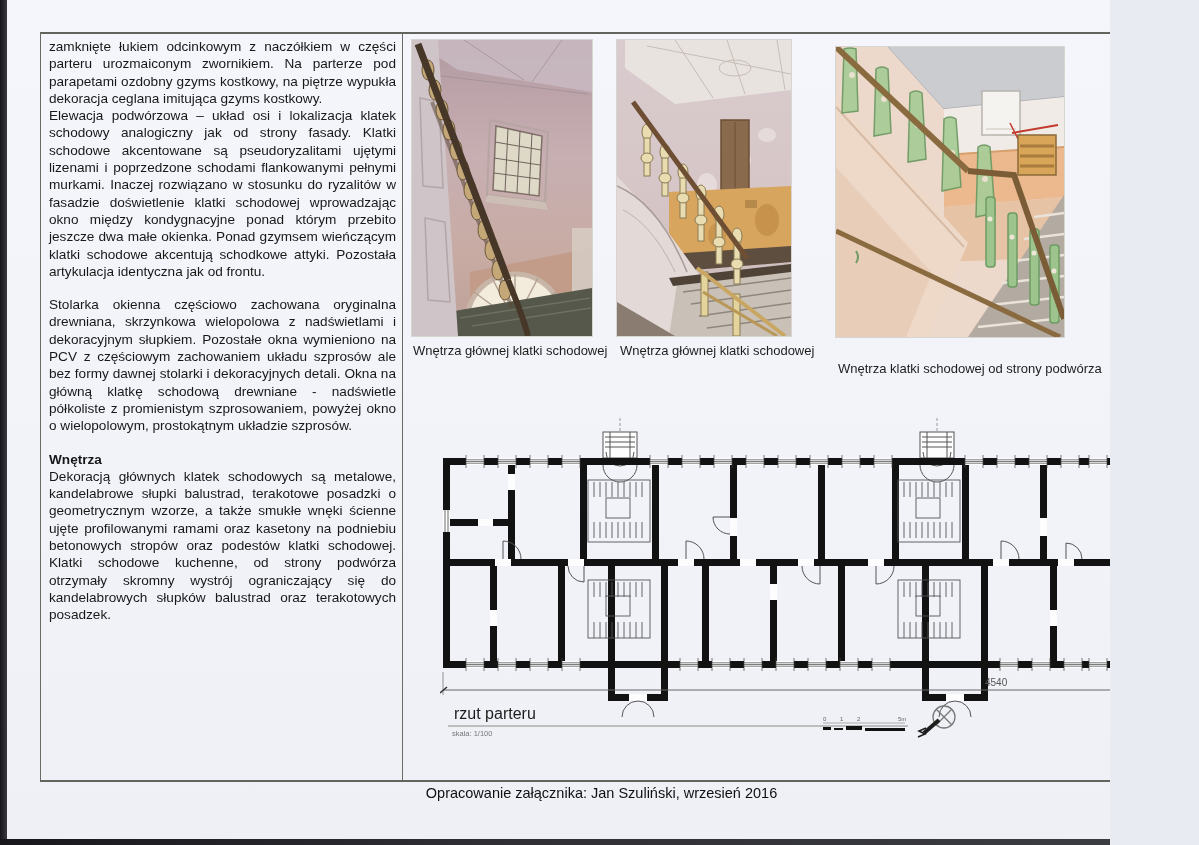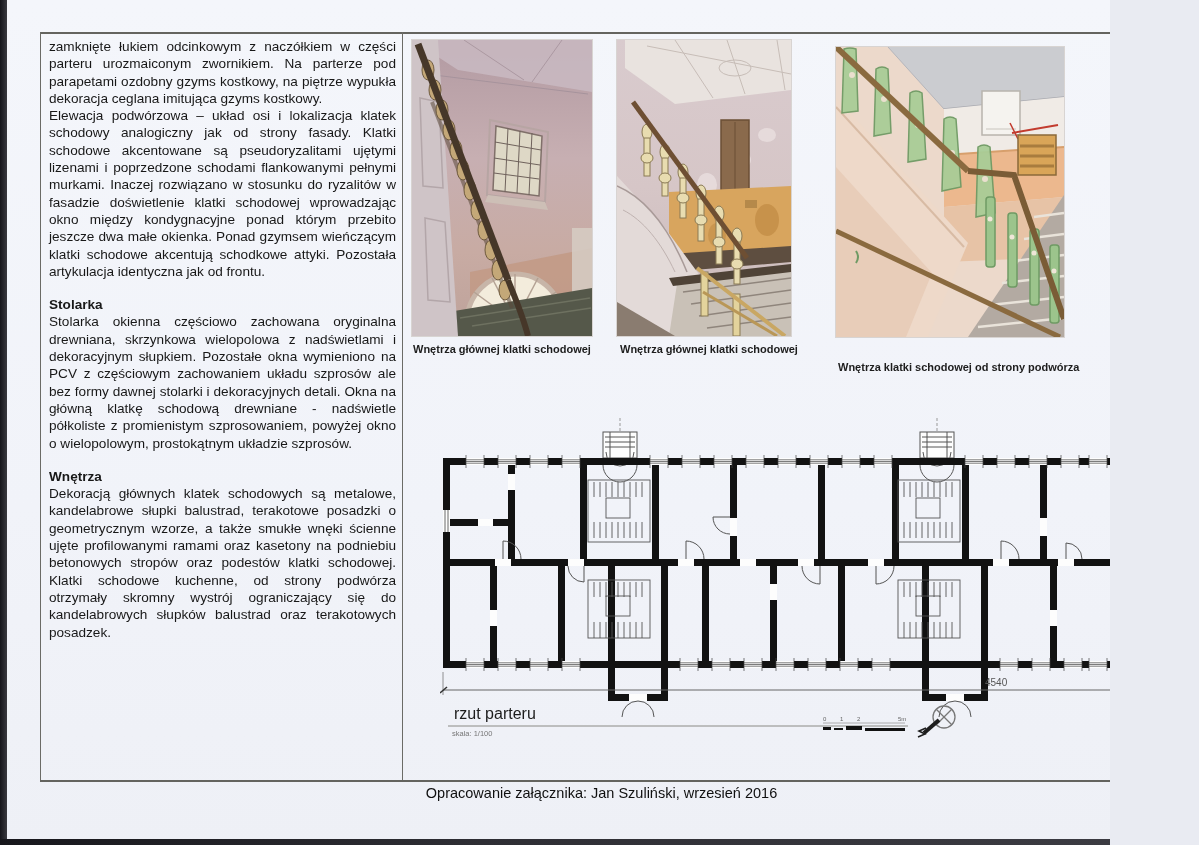--- a/index.html
+++ b/index.html
@@ -16,21 +16,21 @@
   .frame-bottom{left:40px;top:780px;width:1125px;height:2px;}
   
   .text-col{position:absolute;left:49px;top:38px;width:347px;color:#181818;font-size:13.6px;line-height:17.3px;text-align:justify;}
   .text-col p{margin:0;}
   .gap{height:16px;}
   .heading{font-weight:bold;}
   .lead{}
   
   .photo{position:absolute;box-shadow:0 0 0 1px #d8d4d2;}
   .photo svg{display:block;}
-  .caption{position:absolute;font-size:11px;color:#1d1d1d;white-space:nowrap;font-weight:bold;}
+  .caption{position:absolute;font-size:13px;color:#1d1d1d;white-space:nowrap;}
   
   .footer{position:absolute;left:40px;top:785px;width:1123px;text-align:center;font-size:14.5px;color:#101010;}
   .plan-wrap{position:absolute;left:440px;top:414px;}
 </style>
 </head>
 <body>
 
 <div class="page">
 
   <div class="scan-edge-left"></div>
@@ -38,21 +38,20 @@
 
   <div class="line frame-top"></div>
   <div class="line frame-left"></div>
   <div class="line frame-divider"></div>
   <div class="line frame-bottom"></div>
 
   <div class="text-col">
     <p>zamknięte łukiem odcinkowym z naczółkiem w części parteru urozmaiconym zwornikiem. Na parterze pod parapetami ozdobny gzyms kostkowy, na piętrze wypukła dekoracja ceglana imitująca gzyms kostkowy.</p>
     <p><span class="lead">Elewacja podwórzowa</span><span> – układ osi i lokalizacja klatek schodowy analogiczny jak od strony fasady. Klatki schodowe akcentowane są pseudoryzalitami ujętymi lizenami i poprzedzone schodami flankowanymi pełnymi murkami. Inaczej rozwiązano w stosunku do ryzalitów w fasadzie doświetlenie klatki schodowej wprowadzając okno między kondygnacyjne ponad którym przebito jeszcze dwa małe okienka. Ponad gzymsem wieńczącym klatki schodowe akcentują schodkowe attyki. Pozostała artykulacja identyczna jak od frontu.</span></p>
     <div class="gap"></div>
-    <p class="heading">Stolarka</p>
     <p>Stolarka okienna częściowo zachowana oryginalna drewniana, skrzynkowa wielopolowa z nadświetlami i dekoracyjnym słupkiem. Pozostałe okna wymieniono na PCV z częściowym zachowaniem układu szprosów ale bez formy dawnej stolarki i dekoracyjnych detali. Okna na główną klatkę schodową drewniane - nadświetle półkoliste z promienistym szprosowaniem, powyżej okno o wielopolowym, prostokątnym układzie szprosów.</p>
     <div class="gap"></div>
     <p class="heading">Wnętrza</p>
     <p>Dekoracją głównych klatek schodowych są metalowe, kandelabrowe słupki balustrad, terakotowe posadzki o geometrycznym wzorze, a także smukłe wnęki ścienne ujęte profilowanymi ramami oraz kasetony na podniebiu betonowych stropów oraz podestów klatki schodowej. Klatki schodowe kuchenne, od strony podwórza otrzymały skromny wystrój ograniczający się do kandelabrowych słupków balustrad oraz terakotowych posadzek.</p>
   </div>
 
   <div class="photo" style="left:412px;top:40px;width:180px;height:296px;">
     <svg width="180" height="296" viewBox="0 0 180 296">
       <defs>
         <linearGradient id="p1w" x1="0" y1="0" x2="0" y2="1">

